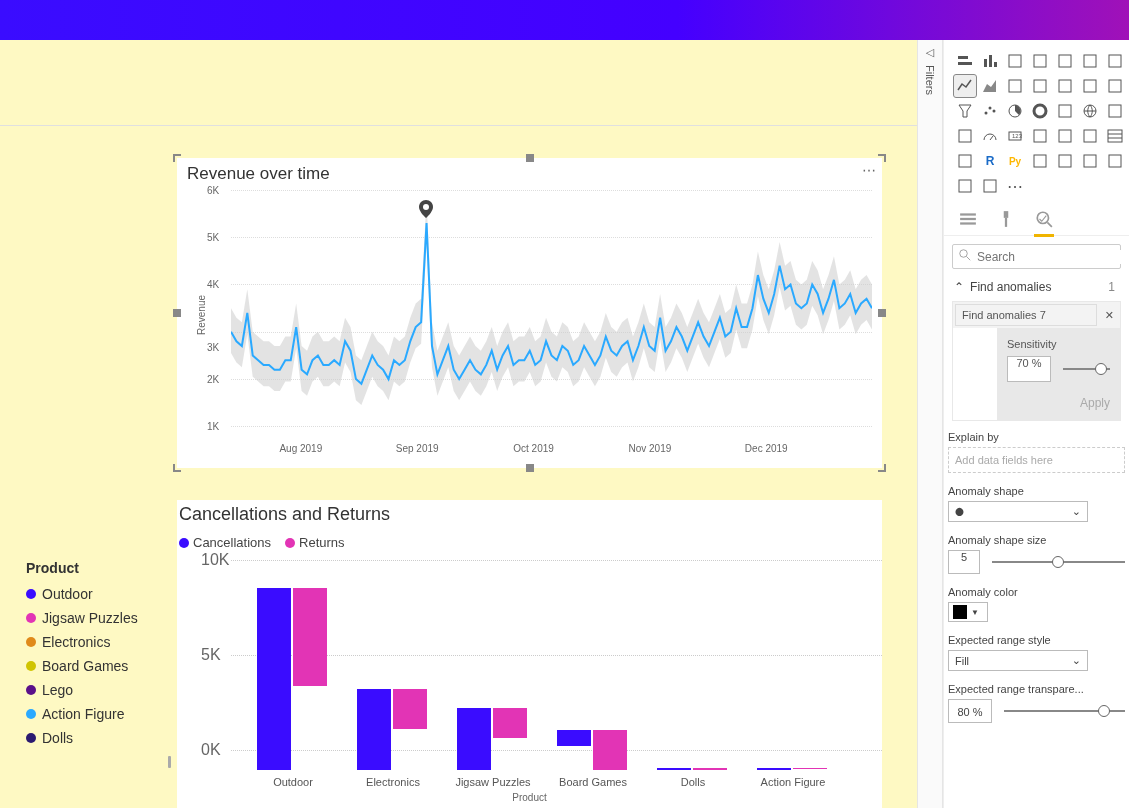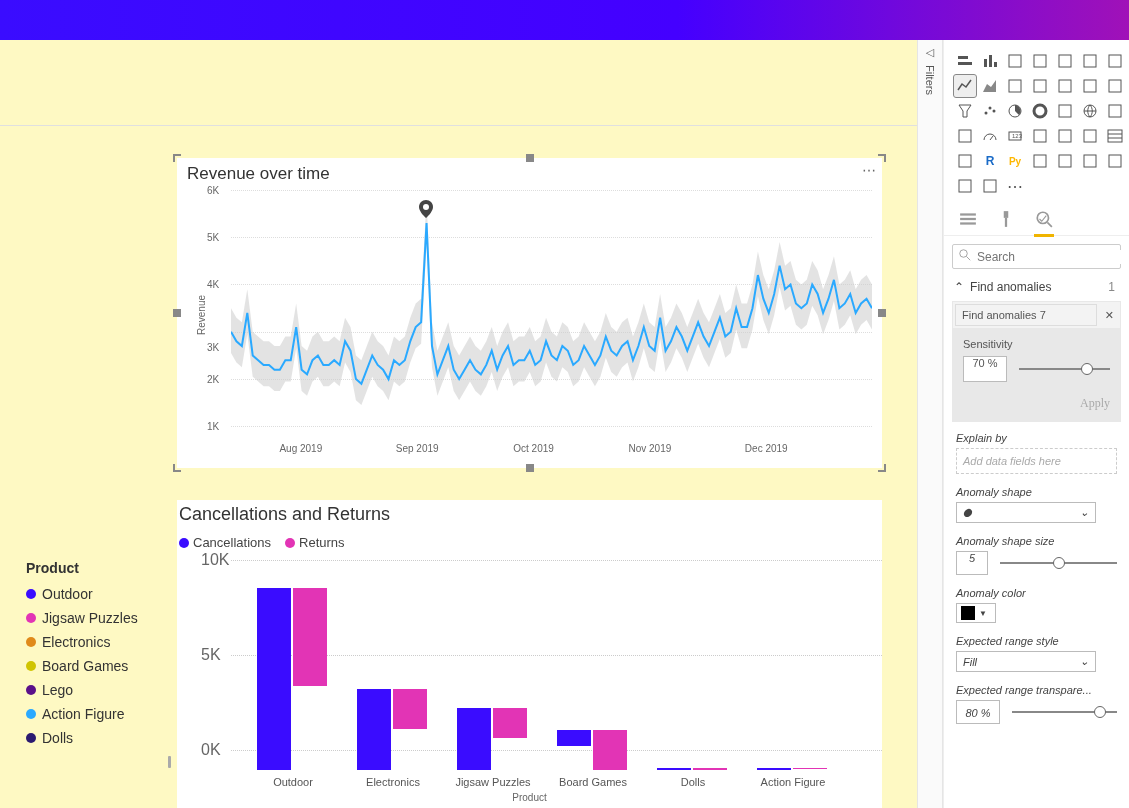--- a/index.html
+++ b/index.html
@@ -71,29 +71,29 @@
 .search-box { margin: 8px; border: 1px solid #ccc; border-radius: 2px; display: flex; align-items: center; padding: 4px 6px; gap: 6px; color: #888; font-size: 12px; }
 .search-box input { border: none; outline: none; flex: 1; font-size: 12px; }
 
 .section-hdr { display: flex; align-items: center; gap: 6px; padding: 3px 10px; font-size: 12px; color: #444; cursor: pointer; }
 .section-hdr .count { margin-left: auto; margin-right: 4px; color: #888; }
 
 .card { margin: 4px 8px; border: 1px solid #e8e8e8; }
 .card-hdr { display: flex; align-items: center; background: #f3f3f3; font-size: 11px; color: #555; }
 .card-hdr .name { flex: 1; padding: 4px 6px; border: 1px solid #ddd; margin: 2px; }
 .card-hdr .close { padding: 0 6px; cursor: pointer; }
-.card-body { background: #e8e8e8; padding: 10px; font-size: 11px; color: #555; }
+.card-body { background: #e8e8e8; padding: 10px; font-size: 11px; color: #555; margin-left: 44px; }
 .card-body label { display: block; margin-bottom: 6px; }
 .sens-row { display: flex; align-items: center; gap: 12px; }
 .sens-input { width: 44px; height: 26px; border: 1px solid #bbb; text-align: center; background: #fff; }
 .slider { flex: 1; height: 2px; background: #888; position: relative; }
 .slider .thumb { position: absolute; top: -5px; width: 12px; height: 12px; border-radius: 50%; background: #fff; border: 1px solid #666; }
-.apply-row { text-align: right; margin-top: 14px; color: #aaa; font-size: 12px; font-family: Liberation Serif, serif; }
-
-.prop { padding: 6px 12px; font-size: 11px; color: #444; font-style: italic; }
+.apply-row { text-align: right; margin-top: 14px; color: #aaa; font-size: 12px; }
+
+.prop { padding: 6px 4px; font-size: 11px; color: #444; }
 .prop label { display: block; margin-bottom: 4px; }
 .well { border: 1px dashed #ccc; padding: 6px; color: #aaa; font-size: 11px; }
 .select { border: 1px solid #bbb; padding: 3px 6px; display: flex; align-items: center; justify-content: space-between; width: 140px; background: #fff; cursor: pointer; font-size: 11px; }
 .color-swatch { display: flex; align-items: center; gap: 4px; border: 1px solid #bbb; padding: 2px 4px; width: 40px; cursor: pointer; }
 .slider-row { display: flex; align-items: center; gap: 12px; }
 .small-input { width: 32px; height: 24px; border: 1px solid #bbb; text-align: center; }
 </style>
 </head>
 <body>
 

